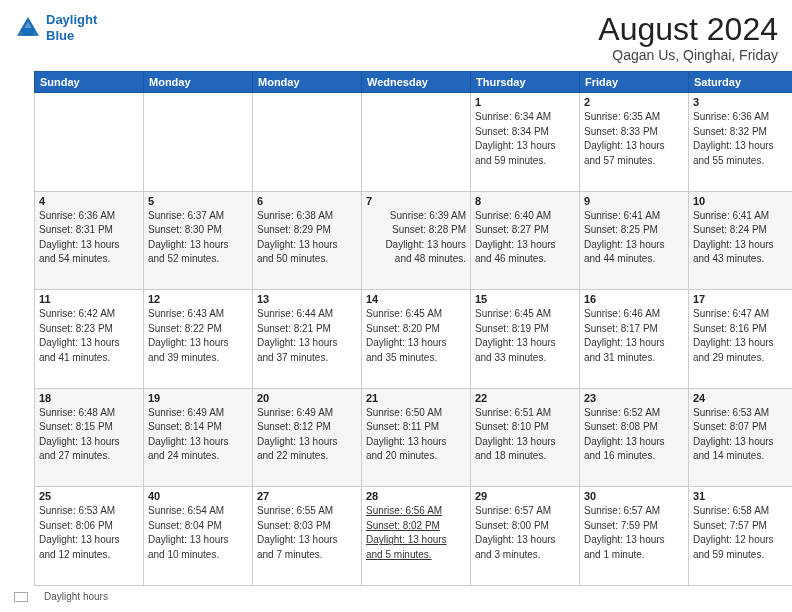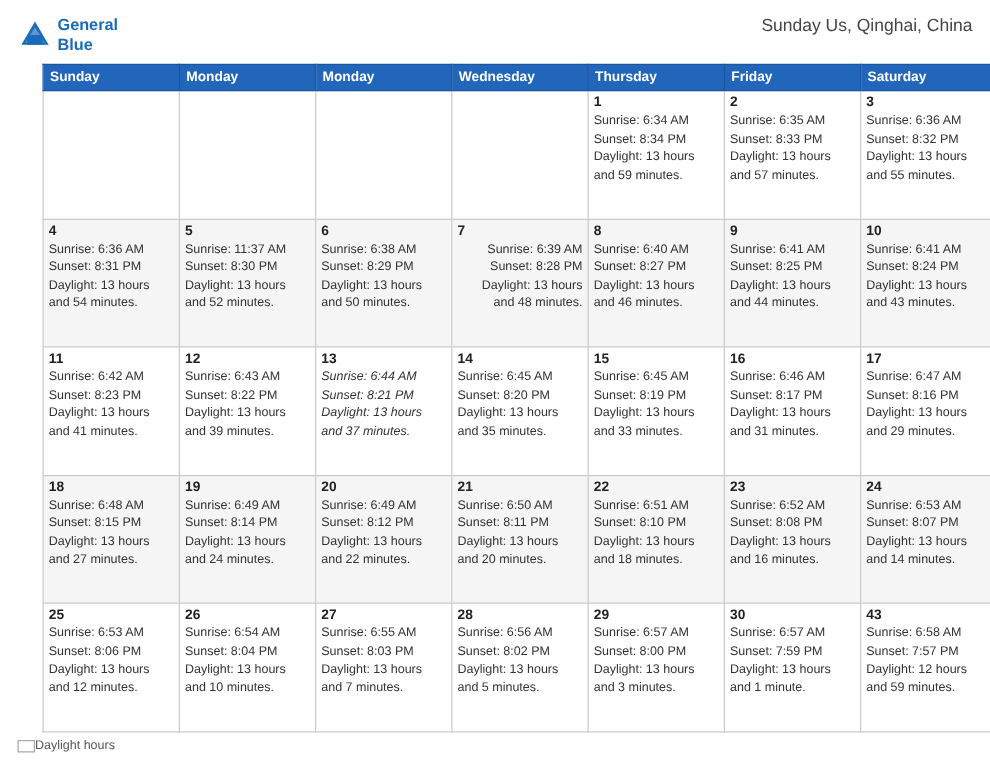--- a/index.html
+++ b/index.html
@@ -97,21 +97,21 @@
     }
     td.empty {
       background: #fff;
     }
     .footer-note {
       margin-top: 5px;
       font-size: 10px;
       color: #555;
       display: flex;
       align-items: center;
-      gap: 0;
+      gap: 16px;
     }
     .footer-box {
       width: 14px;
       height: 10px;
       background: #fff;
       border: 1px solid #aaa;
       display: inline-block;
     }
   </style>
 </head>
@@ -119,26 +119,27 @@
 
 <div class="page">
   <div class="header">
     <div class="logo">
       <svg class="logo-icon" viewBox="0 0 36 36">
         <polygon points="18,4 32,28 4,28" fill="#1a6bba"></polygon>
         <polygon points="18,10 28,26 8,26" fill="#fff" opacity="0.3"></polygon>
         <rect x="10" y="18" width="16" height="10" fill="#1a6bba"></rect>
       </svg>
       <div class="logo-text">
-        <div><span>General</span></div>
+        <div><span>Daylight</span></div>
         <div><span>Blue</span></div>
       </div>
     </div>
     <div class="title-block">
-      <div class="location">Sunday Us, Qinghai, China</div>
+      <div class="month-title">August 2024</div>
+      <div class="location">Qagan Us, Qinghai, Friday</div>
     </div>
   </div>
 
   <table class="calendar">
     <thead>
       <tr>
       <th>Sunday</th>
           <th>Monday</th>
           <th>Monday</th>
           <th>Wednesday</th>
@@ -178,21 +179,21 @@
         <tr>
           <td>
             <span class="day-num">4</span>
             <div class="cell-info" style="white-space: pre-line;">Sunrise: 6:36 AM
 Sunset: 8:31 PM
 Daylight: 13 hours
 and 54 minutes.</div>
           </td>
           <td>
             <span class="day-num">5</span>
-            <div class="cell-info" style="white-space: pre-line;">Sunrise: 11:37 AM
+            <div class="cell-info" style="white-space: pre-line;">Sunrise: 6:37 AM
 Sunset: 8:30 PM
 Daylight: 13 hours
 and 52 minutes.</div>
           </td>
           <td>
             <span class="day-num">6</span>
             <div class="cell-info" style="white-space: pre-line;">Sunrise: 6:38 AM
 Sunset: 8:29 PM
 Daylight: 13 hours
 and 50 minutes.</div>
@@ -236,21 +237,21 @@
           </td>
           <td>
             <span class="day-num">12</span>
             <div class="cell-info" style="white-space: pre-line;">Sunrise: 6:43 AM
 Sunset: 8:22 PM
 Daylight: 13 hours
 and 39 minutes.</div>
           </td>
           <td>
             <span class="day-num">13</span>
-            <div class="cell-info" style="white-space: pre-line; font-style: italic;">Sunrise: 6:44 AM
+            <div class="cell-info" style="white-space: pre-line;">Sunrise: 6:44 AM
 Sunset: 8:21 PM
 Daylight: 13 hours
 and 37 minutes.</div>
           </td>
           <td>
             <span class="day-num">14</span>
             <div class="cell-info" style="white-space: pre-line;">Sunrise: 6:45 AM
 Sunset: 8:20 PM
 Daylight: 13 hours
 and 35 minutes.</div>
@@ -330,56 +331,56 @@
         </tr>
         <tr>
           <td>
             <span class="day-num">25</span>
             <div class="cell-info" style="white-space: pre-line;">Sunrise: 6:53 AM
 Sunset: 8:06 PM
 Daylight: 13 hours
 and 12 minutes.</div>
           </td>
           <td>
-            <span class="day-num">26</span>
+            <span class="day-num">40</span>
             <div class="cell-info" style="white-space: pre-line;">Sunrise: 6:54 AM
 Sunset: 8:04 PM
 Daylight: 13 hours
 and 10 minutes.</div>
           </td>
           <td>
             <span class="day-num">27</span>
             <div class="cell-info" style="white-space: pre-line;">Sunrise: 6:55 AM
 Sunset: 8:03 PM
 Daylight: 13 hours
 and 7 minutes.</div>
           </td>
           <td>
             <span class="day-num">28</span>
-            <div class="cell-info" style="white-space: pre-line;">Sunrise: 6:56 AM
+            <div class="cell-info" style="white-space: pre-line; text-decoration: underline;">Sunrise: 6:56 AM
 Sunset: 8:02 PM
 Daylight: 13 hours
 and 5 minutes.</div>
           </td>
           <td>
             <span class="day-num">29</span>
             <div class="cell-info" style="white-space: pre-line;">Sunrise: 6:57 AM
 Sunset: 8:00 PM
 Daylight: 13 hours
 and 3 minutes.</div>
           </td>
           <td>
             <span class="day-num">30</span>
             <div class="cell-info" style="white-space: pre-line;">Sunrise: 6:57 AM
 Sunset: 7:59 PM
 Daylight: 13 hours
 and 1 minute.</div>
           </td>
           <td>
-            <span class="day-num">43</span>
+            <span class="day-num">31</span>
             <div class="cell-info" style="white-space: pre-line;">Sunrise: 6:58 AM
 Sunset: 7:57 PM
 Daylight: 12 hours
 and 59 minutes.</div>
           </td>
         </tr>
       </tbody>
   </table>
 
   <div class="footer-note">

